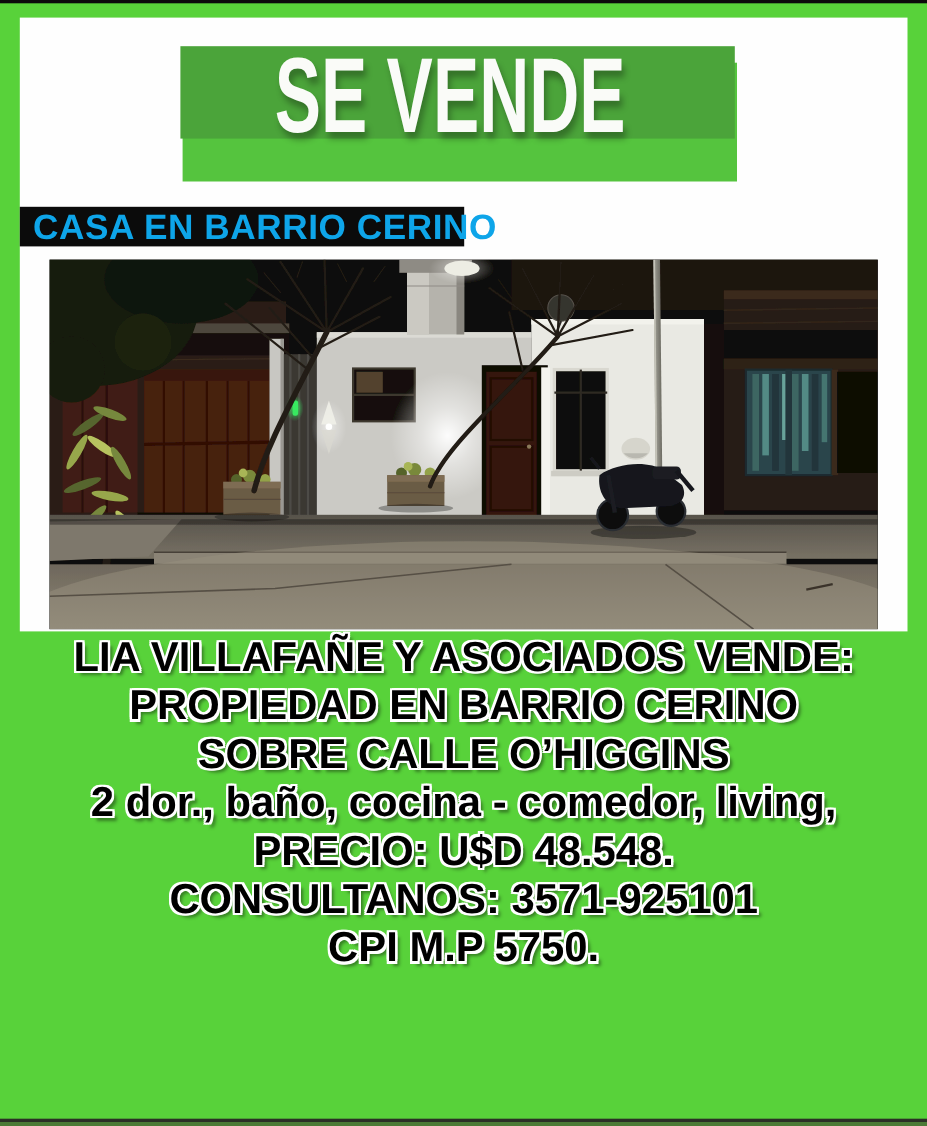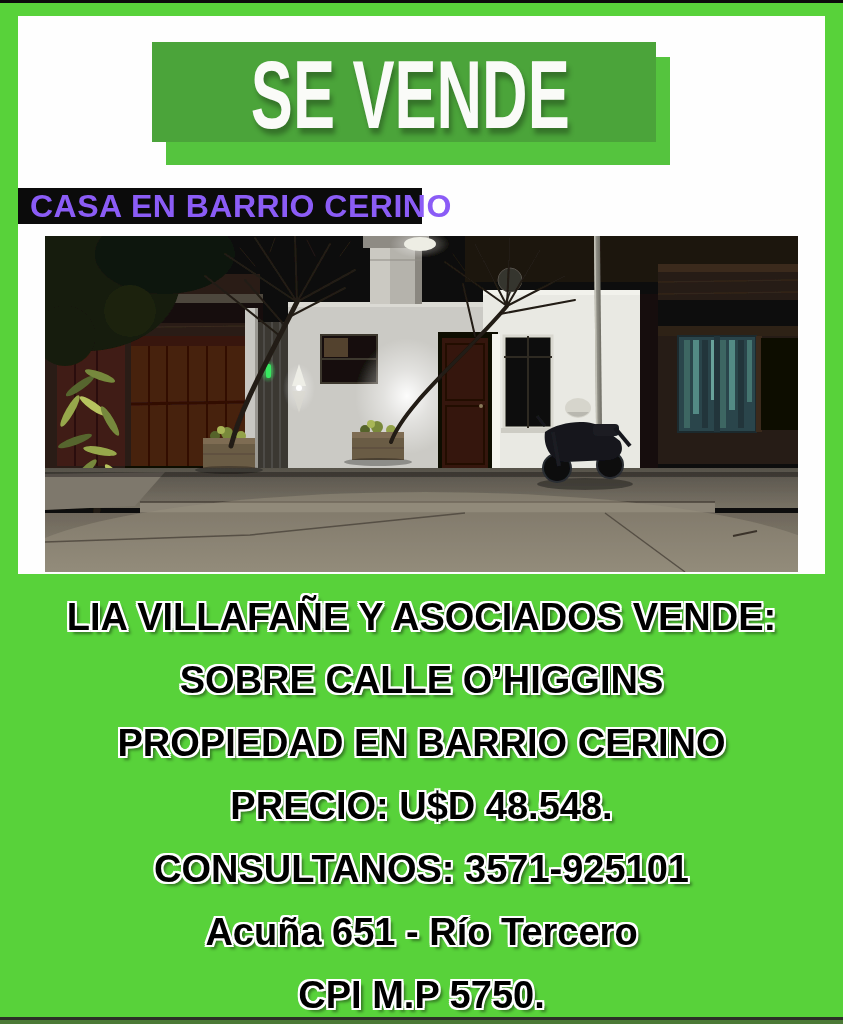--- a/index.html
+++ b/index.html
@@ -6,48 +6,47 @@
   body{font-family:"Liberation Sans", sans-serif;}
   .stage{
     position:relative;width:843px;height:1024px;overflow:hidden;
     background:var(--bg_green,#58D23A);
   }
   .top-line{position:absolute;left:0;top:0;width:843px;height:3px;background:var(--bar_black,#0B0B0B);}
   .panel{position:absolute;left:18px;top:16px;width:807px;height:558px;background:var(--panel_white,#FEFEFE);}
   .banner-wrap{position:absolute;left:152px;top:42px;width:518px;height:123px;}
   .banner-shadow{position:absolute;left:14px;top:15px;width:504px;height:108px;background:var(--banner_shadow_green,#55C43E);}
   .banner-main{
-    position:absolute;left:0;top:0;width:504px;height:100px;
+    position:absolute;left:12px;top:0;width:504px;height:84px;
     background:var(--banner_green,#4BA43A);
-    display:flex;align-items:center;justify-content:flex-end;
+    display:flex;align-items:center;justify-content:flex-start;
   }
   .banner-text{
     color:var(--banner_text,#FAFBF8);
     font-size:97px;font-weight:bold;letter-spacing:0px;white-space:nowrap;
     transform:scaleX(0.65) translateY(3px);transform-origin:center;
     text-shadow:4px 6px 7px rgba(0,0,0,0.30);
   }
   .black-bar{
     position:absolute;left:18px;top:188px;width:404px;height:36px;
-    background:var(--bar_black,#0B0B0B);color:#8b5cf6;
+    background:var(--bar_black,#0B0B0B);color:#0ea5e9;
     display:flex;align-items:center;box-sizing:border-box;padding-left:12px;
     font-size:32px;font-weight:bold;letter-spacing:0.5px;white-space:nowrap;
   }
   .photo{position:absolute;left:45px;top:236px;width:753px;height:336px;overflow:hidden;background:#0D0C09;}
   .details{
     position:absolute;left:0;top:576px;width:843px;text-align:center;z-index:3;
   }
   .detail-line{
     display:block;white-space:nowrap;
     font-size:38px;font-weight:bold;line-height:44px;color:var(--text_black,#000);
     text-shadow:
       -2px -2px 0 #fff, 2px -2px 0 #fff, -2px 2px 0 #fff, 2px 2px 0 #fff,
       0 -2px 0 #fff, 0 2px 0 #fff, -2px 0 0 #fff, 2px 0 0 #fff,
       4px 4px 3px rgba(0,0,0,0.40);
-    margin-top: 19px;
   }
   .bottom-line{position:absolute;left:0;top:1017px;width:843px;height:3px;background:#2B3026;}
   .bottom-accent{position:absolute;left:0;top:1020px;width:843px;height:4px;background:#4C7A36;}
 </style>
 </head>
 <body>
 
 <div class="stage">
   <div class="top-line"></div>
 
@@ -300,23 +299,23 @@
         <g>
           <ellipse cx="375" cy="8" rx="30" ry="14" fill="url(#glow)" opacity="0.6"></ellipse>
           <ellipse cx="375" cy="8" rx="16" ry="7" fill="#EDEDE4"></ellipse>
         </g>
       </g>
     </svg>
   </div>
 
   <div class="details">
       <span class="detail-line">LIA VILLAFAÑE Y ASOCIADOS VENDE:</span>
+      <span class="detail-line">PROPIEDAD EN BARRIO CERINO</span>
       <span class="detail-line">SOBRE CALLE O’HIGGINS</span>
-      <span class="detail-line">PROPIEDAD EN BARRIO CERINO</span>
+      <span class="detail-line">2 dor., baño, cocina - comedor, living,</span>
       <span class="detail-line">PRECIO: U$D 48.548.</span>
       <span class="detail-line">CONSULTANOS: 3571-925101</span>
-      <span class="detail-line">Acuña 651 - Río Tercero</span>
       <span class="detail-line">CPI M.P 5750.</span>
     </div>
 
   <div class="bottom-line"></div>
   <div class="bottom-accent"></div>
 </div>
 
 </body></html>

